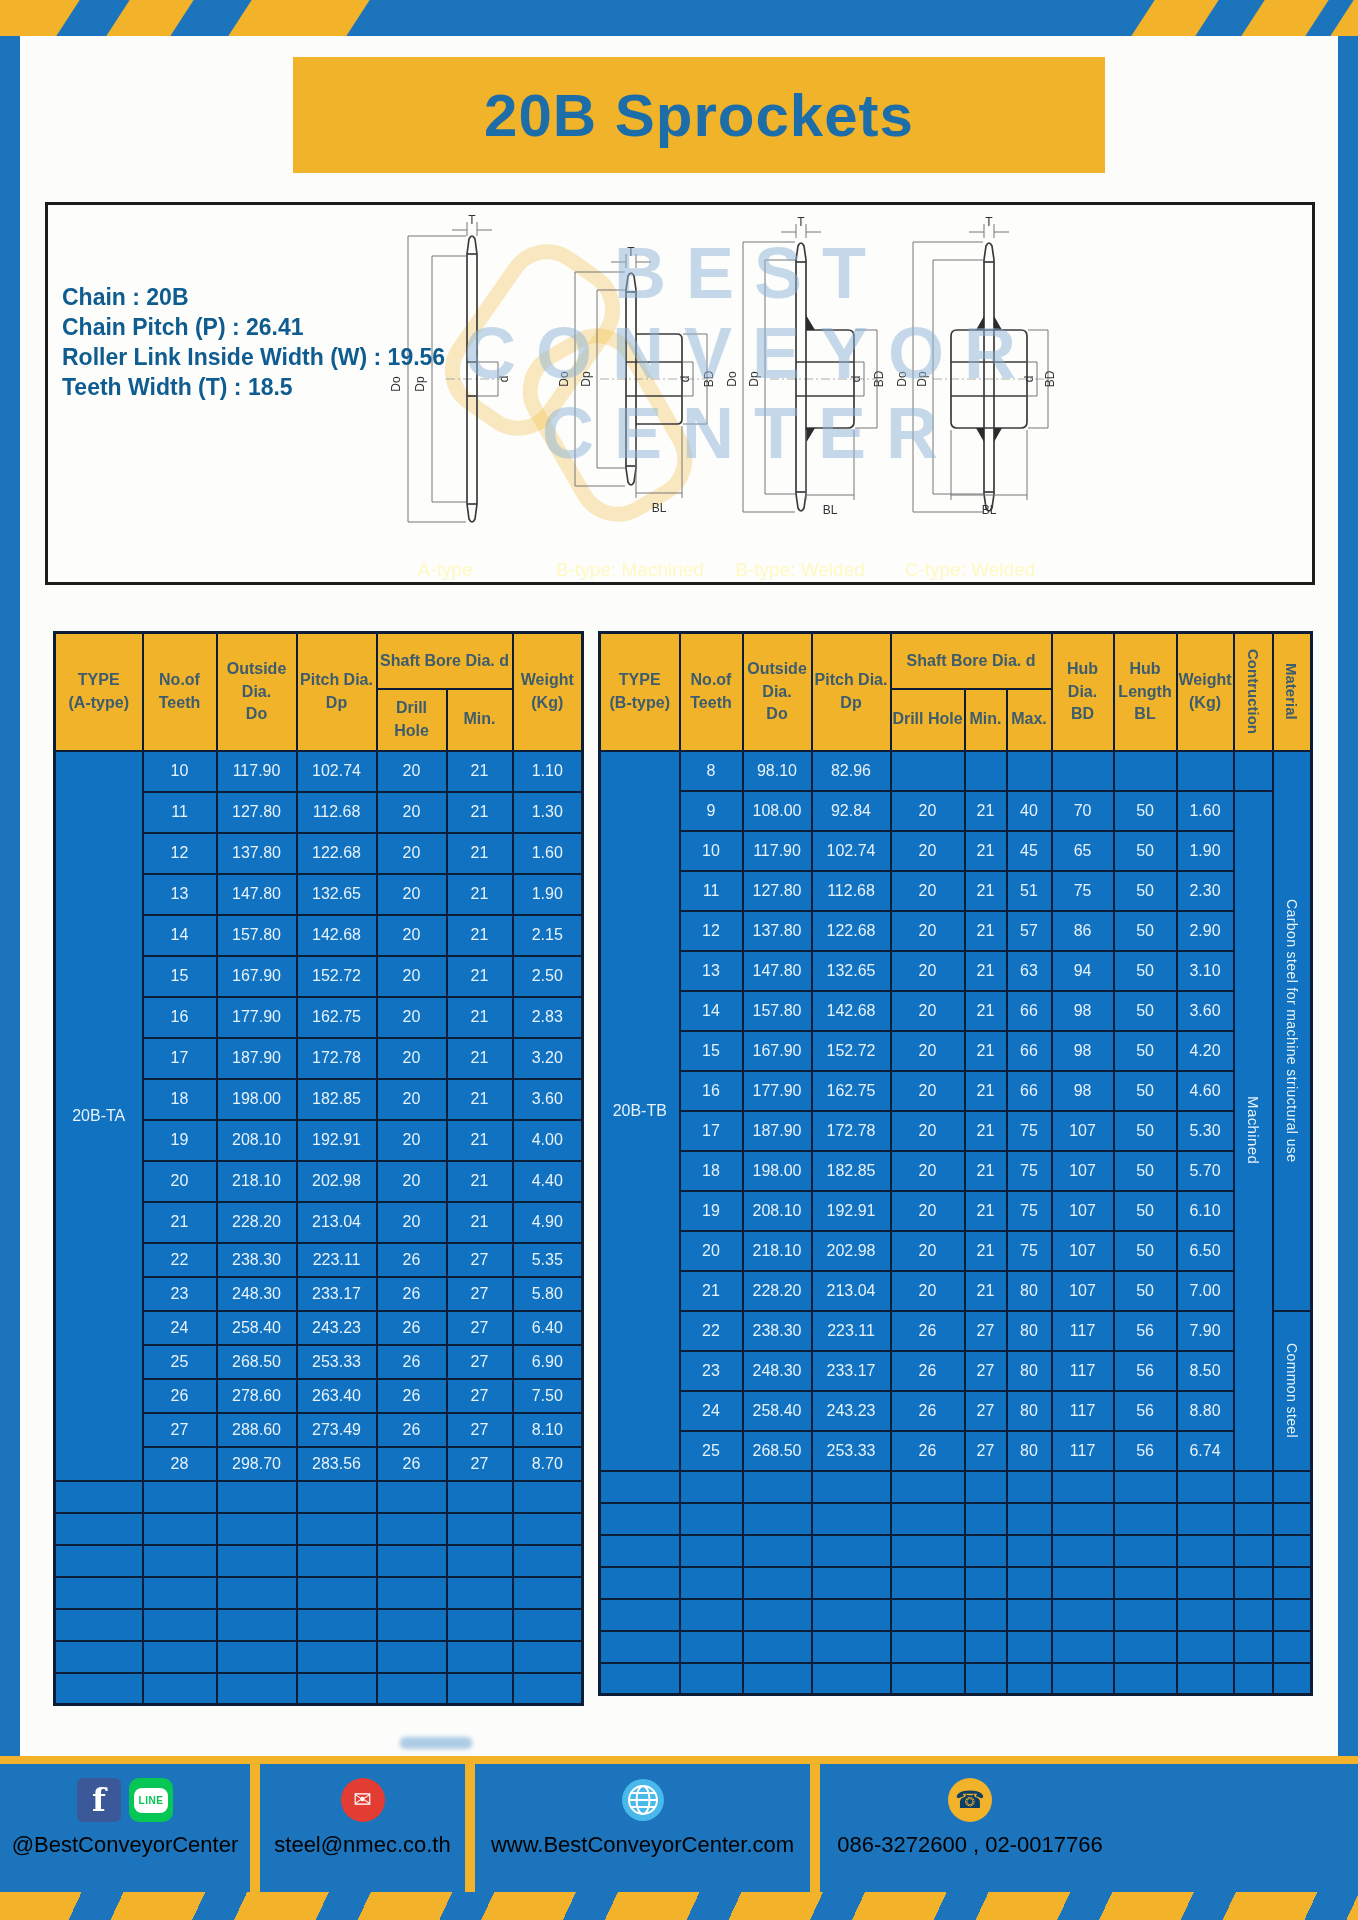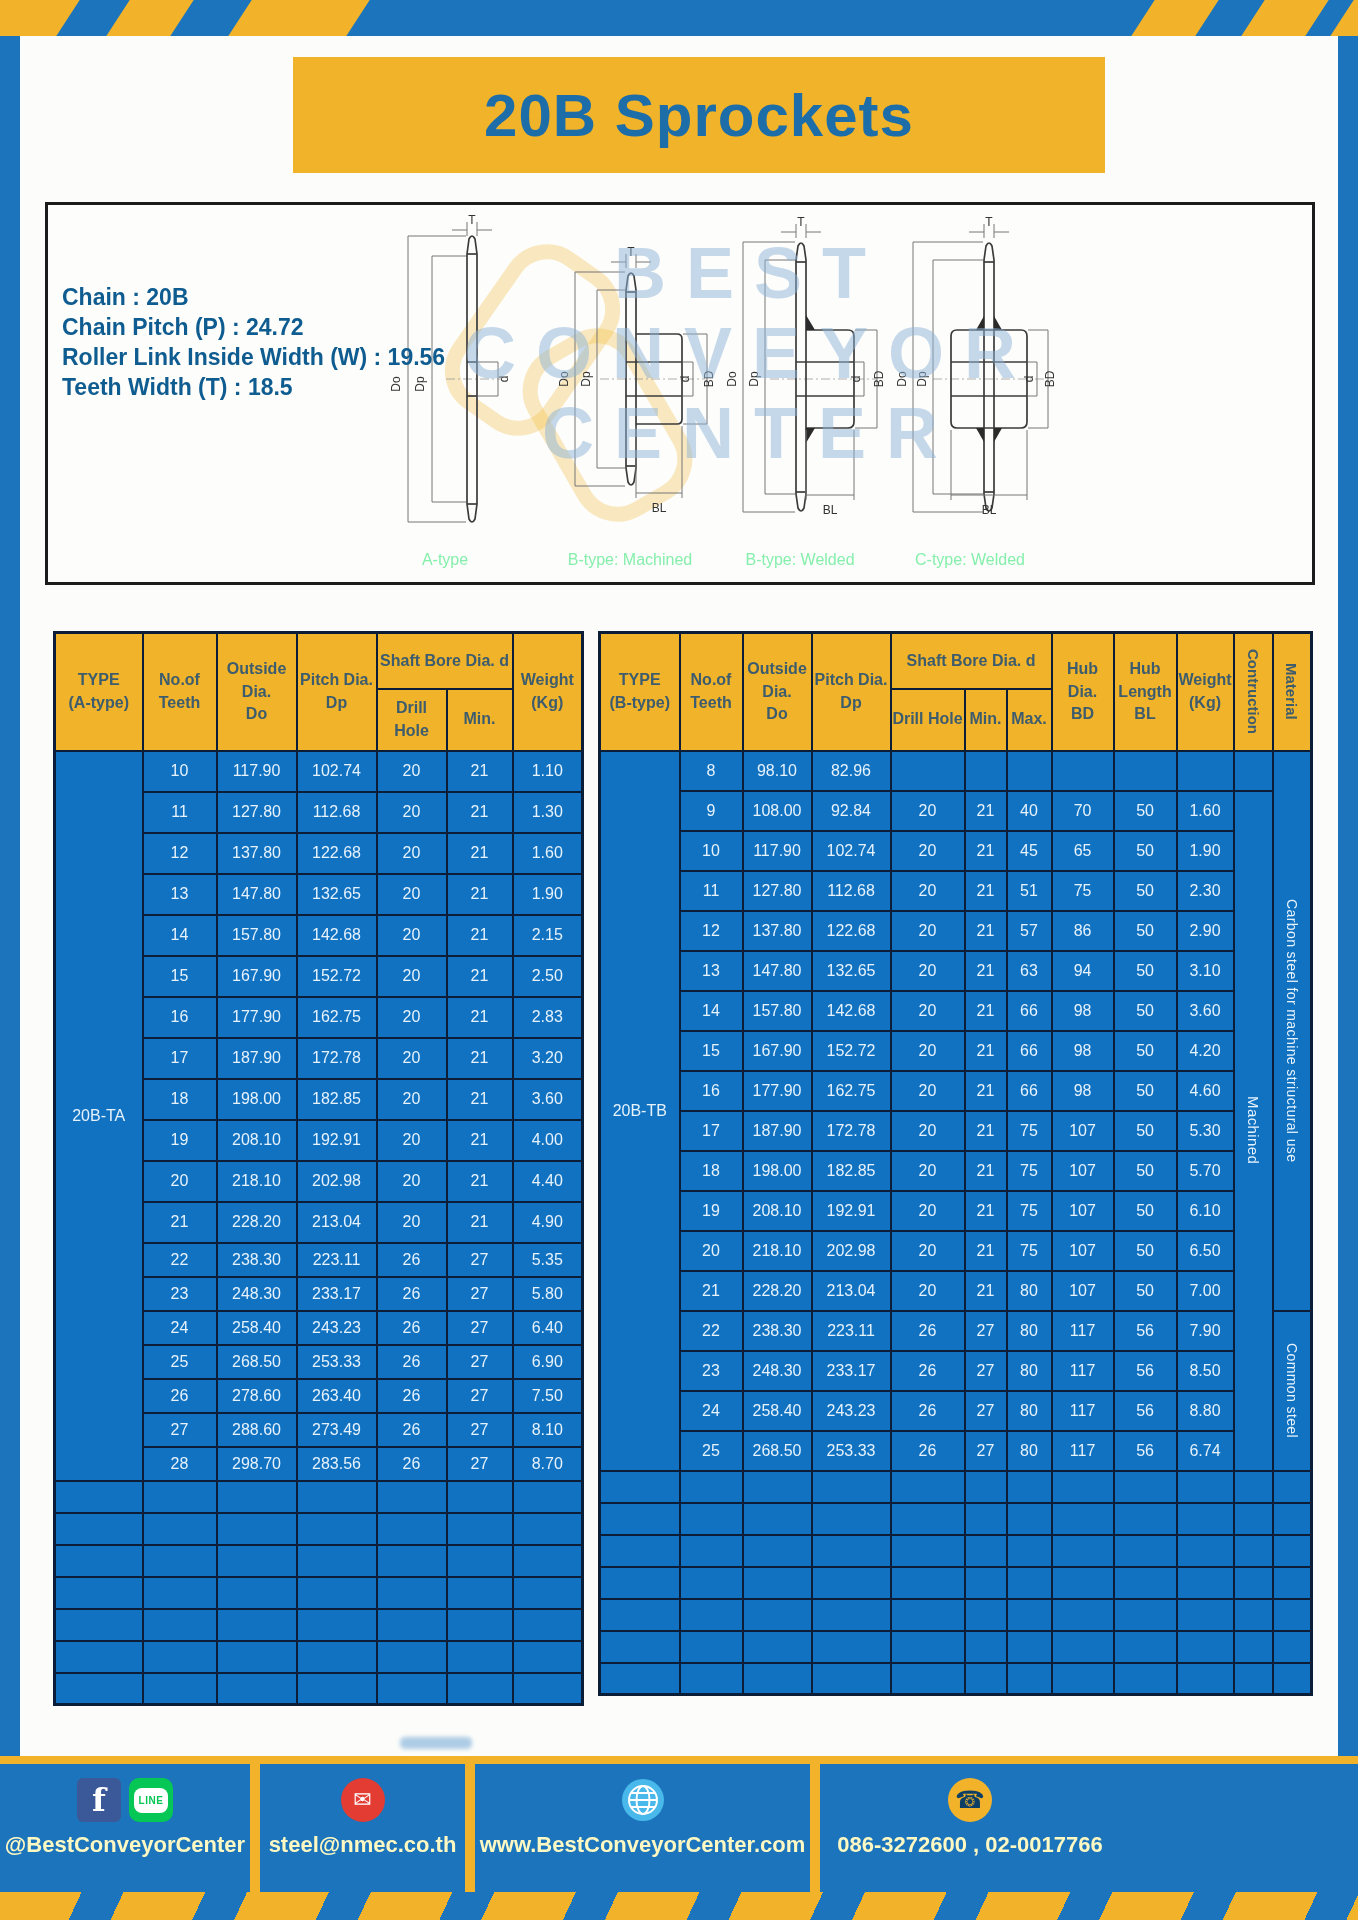--- a/index.html
+++ b/index.html
@@ -21,21 +21,21 @@
   
   .title-box{position:absolute;left:293px;top:57px;width:812px;height:116px;background:#f0b32a;
              display:flex;align-items:center;justify-content:center;}
   .title-box span{font-size:60px;font-weight:800;color:#1d6da9;letter-spacing:1px;}
   
   .diagram-box{position:absolute;left:45px;top:202px;width:1270px;height:383px;background:#fdfdfc;
                border:3px solid #1c1c1c;box-sizing:border-box;}
   .specs{position:absolute;left:62px;top:282px;z-index:4;}
   .spec-line{font-size:23px;font-weight:700;color:#0f5c90;line-height:30px;white-space:nowrap;}
   .drawing{position:absolute;top:212px;width:170px;display:flex;flex-direction:column;align-items:center;z-index:2;}
-  .drawing .cap{font-size:16px;color:#86efac;margin-top:9px;white-space:nowrap;}
+  .drawing .cap{font-size:19px;color:#fef9c3;margin-top:17px;white-space:nowrap;}
   .g1{left:360px;} .g2{left:545px;} .g3{left:715px;} .g4{left:885px;}
   svg .part{stroke:#3b3b3b;stroke-width:1.7;fill:none;stroke-linejoin:round;}
   svg .dim{stroke:#777;stroke-width:1;fill:none;}
   svg .cl{stroke:#999;stroke-width:.8;stroke-dasharray:9 3 2 3;}
   svg .weld{fill:#2b2b2b;stroke:none;}
   svg .dimtxt{font:12px "Liberation Sans",sans-serif;fill:#333;}
   .wml{position:absolute;border:15px solid rgba(243,186,50,.30);border-radius:46px;z-index:1;}
   .wml.l1{left:470px;top:245px;width:95px;height:160px;transform:rotate(35deg);}
   .wml.l2{left:545px;top:330px;width:95px;height:160px;transform:rotate(-30deg);}
   .watermark{position:absolute;left:420px;top:233px;width:660px;text-align:center;z-index:3;
@@ -58,21 +58,21 @@
   .smudge{position:absolute;left:400px;top:1737px;width:72px;height:12px;border-radius:5px;
           background:rgba(27,116,188,.35);filter:blur(2px);}
   
   .footer-line{position:absolute;left:0;top:1756px;width:1358px;height:8px;background:#f2b32a;}
   .footer{position:absolute;left:0;top:1764px;width:1358px;height:128px;background:#1b74bc;
           display:flex;align-items:stretch;}
   .fsec{display:flex;flex-direction:column;align-items:center;padding-top:10px;box-sizing:border-box;}
   .fs1{width:250px;} .fs2{width:205px;} .fs3{width:335px;} .fs4{width:300px;} .ffill{flex:1;}
   .fsep{width:10px;background:#f2b32a;}
   .ficons{display:flex;gap:8px;height:52px;align-items:center;}
-  .flabel{color:#fef9c3;font-weight:700;font-size:22px;margin-top:6px;white-space:nowrap;}
+  .flabel{color:#000000;font-weight:400;font-size:22px;margin-top:6px;white-space:nowrap;}
   .icon-fb{width:44px;height:44px;border-radius:6px;background:#3b5998;color:#fff;display:flex;
            align-items:center;justify-content:center;font-family:"DejaVu Serif",serif;
            font-weight:700;font-size:32px;}
   .icon-line{width:44px;height:44px;border-radius:10px;background:#06c755;display:flex;
              align-items:center;justify-content:center;}
   .line-bubble{background:#fff;border-radius:8px;width:34px;height:25px;display:flex;align-items:center;
                justify-content:center;color:#06c755;font-weight:800;font-size:10px;letter-spacing:.5px;}
   .icon-mail{width:44px;height:44px;border-radius:50%;background:#e23c33;color:#fff;font-size:22px;
              display:flex;align-items:center;justify-content:center;}
   .icon-phone{width:44px;height:44px;border-radius:50%;background:#f2b32a;color:#0d3f66;font-size:24px;
@@ -98,21 +98,21 @@
     <span>20B Sprockets</span>
   </div>
 
   <div class="diagram-box"></div>
 
   <div class="wml l1"></div>
   <div class="wml l2"></div>
 
   <div class="specs">
     <div class="spec-line">Chain  : 20B</div>
-    <div class="spec-line">Chain Pitch (P)  :  24.72</div>
+    <div class="spec-line">Chain Pitch (P)  :  26.41</div>
     <div class="spec-line">Roller Link Inside Width (W)  :  19.56</div>
     <div class="spec-line">Teeth Width (T)  :  18.5</div>
   </div>
 
   <div class="drawing g1">
     <svg width="170" height="330" viewBox="0 0 170 330">
       <line class="cl" x1="86" y1="167" x2="142" y2="167"></line>
       <path class="part" d="M107 42 L109 27 Q112 21 115 27 L117 42 L117 292 L115 307 Q112 313 109 307 L107 292 Z"></path>
       <line class="part" x1="107" y1="42" x2="117" y2="42"></line>
       <line class="part" x1="107" y1="292" x2="117" y2="292"></line>

